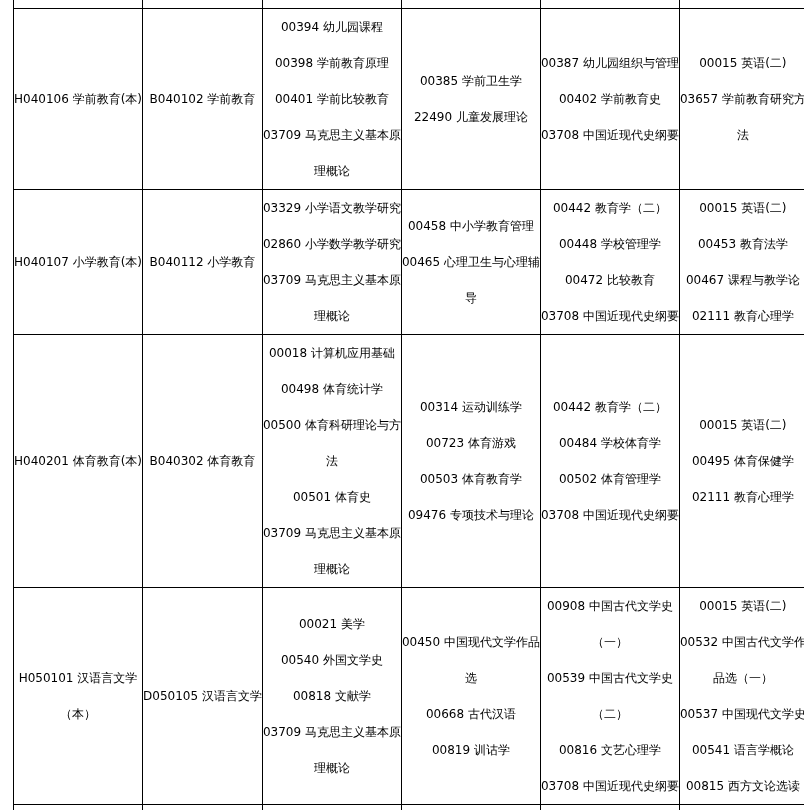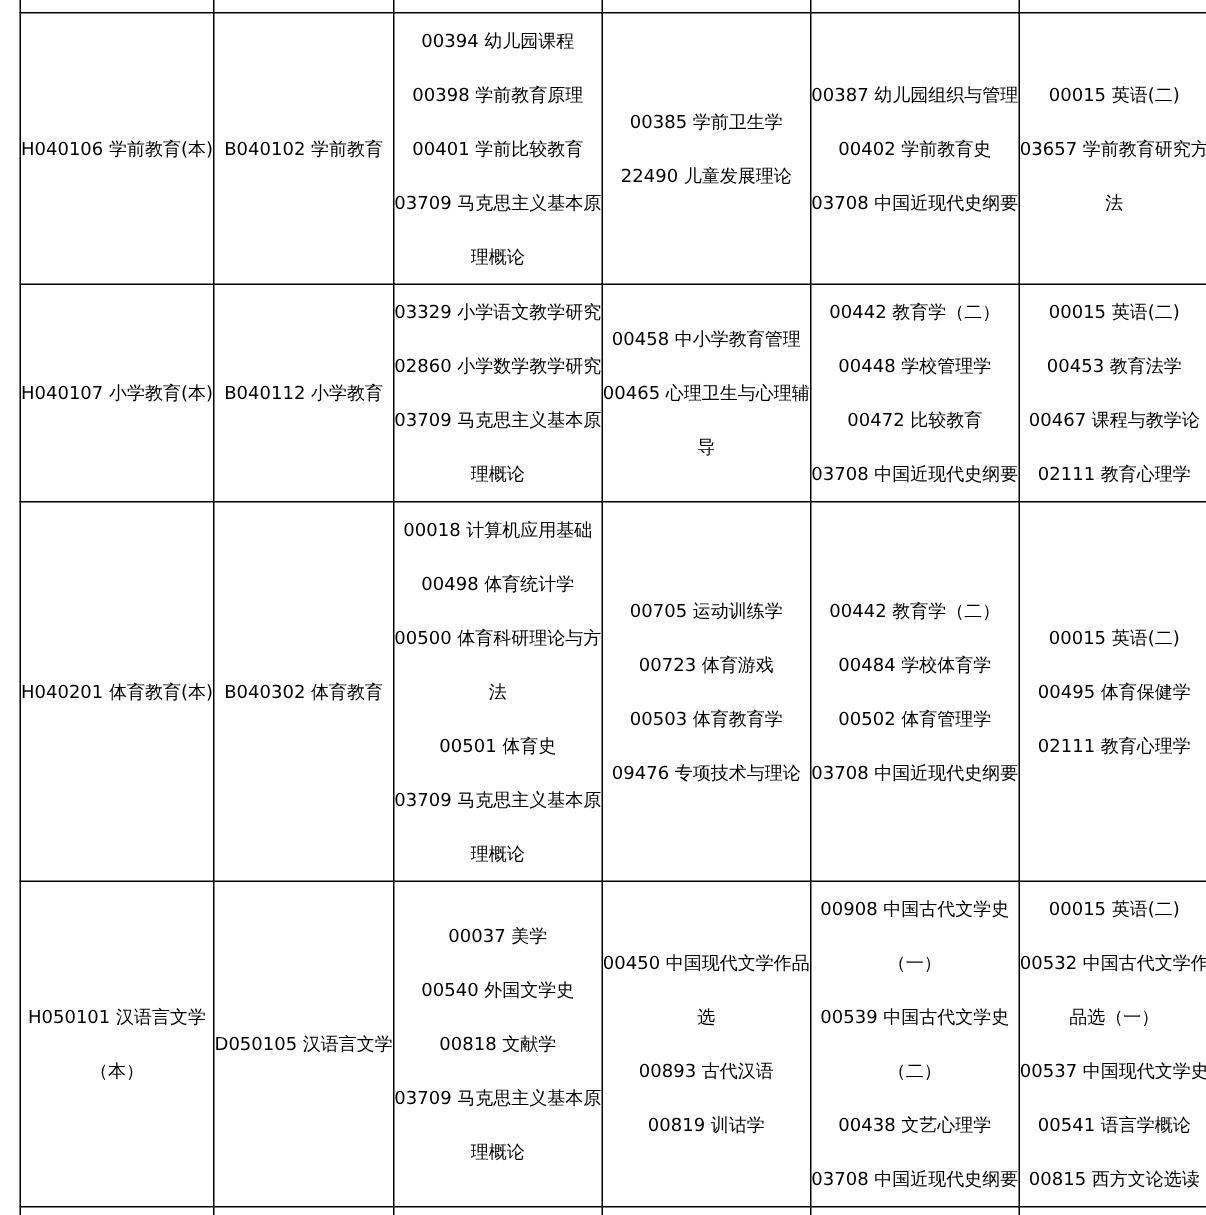--- a/index.html
+++ b/index.html
@@ -105,21 +105,21 @@
     <td>
       <span class="line">00018 计算机应用基础</span>
       <span class="line">00498 体育统计学</span>
       <span class="line">00500 体育科研理论与方</span>
       <span class="line">法</span>
       <span class="line">00501 体育史</span>
       <span class="line">03709 马克思主义基本原</span>
       <span class="line">理概论</span>
     </td>
     <td>
-      <span class="line">00705 运动训练学</span>
+      <span class="line">00314 运动训练学</span>
       <span class="line">00723 体育游戏</span>
       <span class="line">00503 体育教育学</span>
       <span class="line">09476 专项技术与理论</span>
     </td>
     <td>
       <span class="line">00442 教育学（二）</span>
       <span class="line">00484 学校体育学</span>
       <span class="line">00502 体育管理学</span>
       <span class="line">03708 中国近现代史纲要</span>
     </td>
@@ -132,38 +132,38 @@
 
   <tr style="height:217px">
     <td>
       <span class="line">H050101 汉语言文学</span>
       <span class="line">（本）</span>
     </td>
     <td>
           <span class="line">D050105 汉语言文学</span>
         </td>
     <td>
-      <span class="line">00037 美学</span>
+      <span class="line">00021 美学</span>
       <span class="line">00540 外国文学史</span>
       <span class="line">00818 文献学</span>
       <span class="line">03709 马克思主义基本原</span>
       <span class="line">理概论</span>
     </td>
     <td>
       <span class="line">00450 中国现代文学作品</span>
       <span class="line">选</span>
-      <span class="line">00893 古代汉语</span>
+      <span class="line">00668 古代汉语</span>
       <span class="line">00819 训诂学</span>
     </td>
     <td>
       <span class="line">00908 中国古代文学史</span>
       <span class="line">（一）</span>
       <span class="line">00539 中国古代文学史</span>
       <span class="line">（二）</span>
-      <span class="line">00438 文艺心理学</span>
+      <span class="line">00816 文艺心理学</span>
       <span class="line">03708 中国近现代史纲要</span>
     </td>
     <td>
       <span class="line">00015 英语(二)</span>
       <span class="line">00532 中国古代文学作</span>
       <span class="line">品选（一）</span>
       <span class="line">00537 中国现代文学史</span>
       <span class="line">00541 语言学概论</span>
       <span class="line">00815 西方文论选读</span>
     </td>

